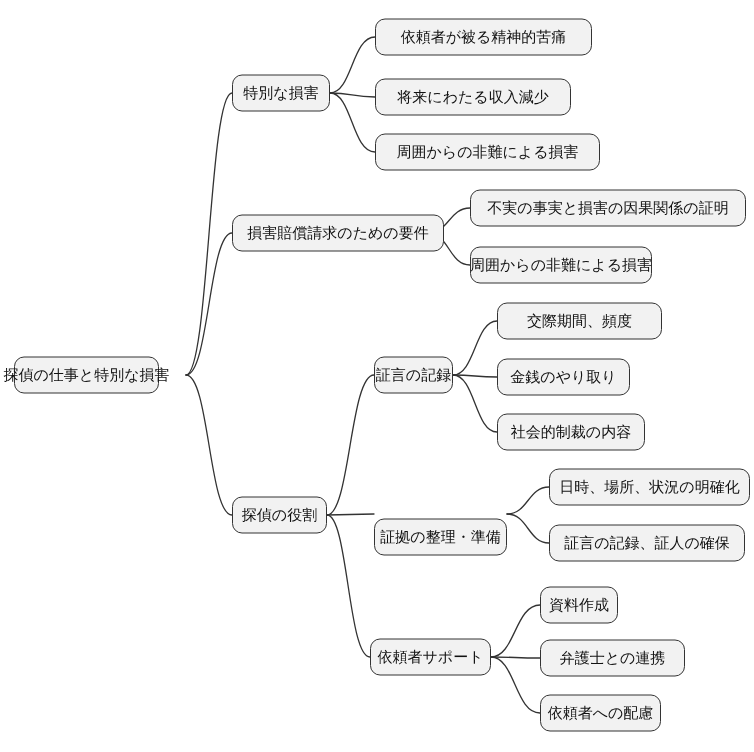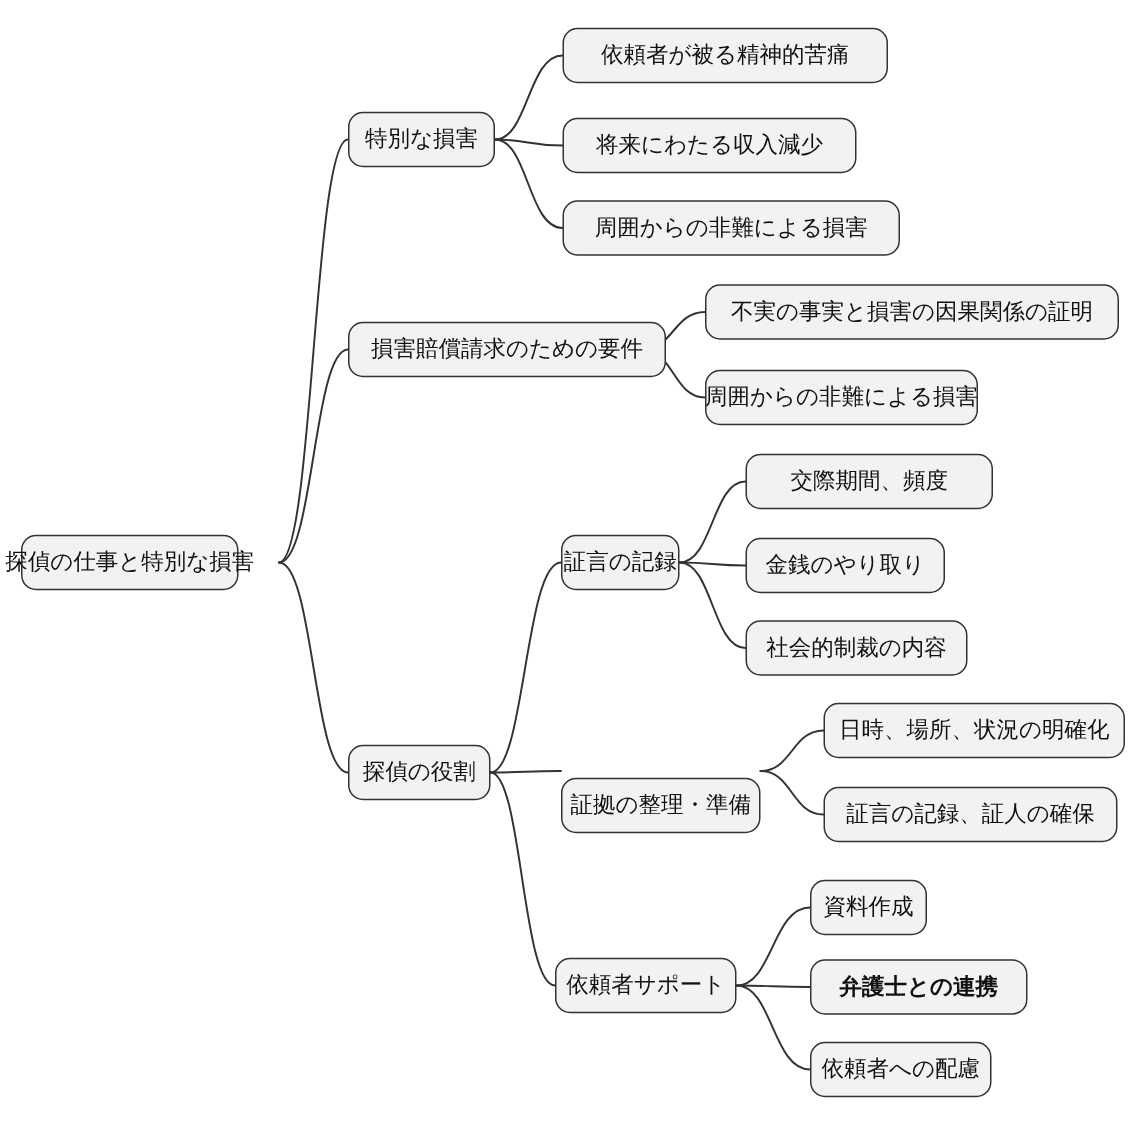--- a/index.html
+++ b/index.html
@@ -89,16 +89,16 @@
   <div class="node" style="left:370px; top:657px; width:121px;">依頼者サポート</div>
 
   <div class="node" style="left:497px; top:321px; width:165px;">交際期間、頻度</div>
   <div class="node" style="left:497px; top:377px; width:133px;">金銭のやり取り</div>
   <div class="node" style="left:497px; top:432px; width:148px;">社会的制裁の内容</div>
 
   <div class="node" style="left:549px; top:487px; width:201px;text-align:center;">日時、場所、状況の明確化</div>
   <div class="node" style="left:549px; top:543px; width:196px;">証言の記録、証人の確保</div>
 
   <div class="node" style="left:540px; top:605px; width:78px;">資料作成</div>
-  <div class="node" style="left:540px; top:658px; width:145px;font-weight:bold;">弁護士との連携</div>
+  <div class="node" style="left:540px; top:658px; width:145px;">弁護士との連携</div>
   <div class="node" style="left:540px; top:713px; width:121px;">依頼者への配慮</div>
 
 </div>
 
 </body></html>

